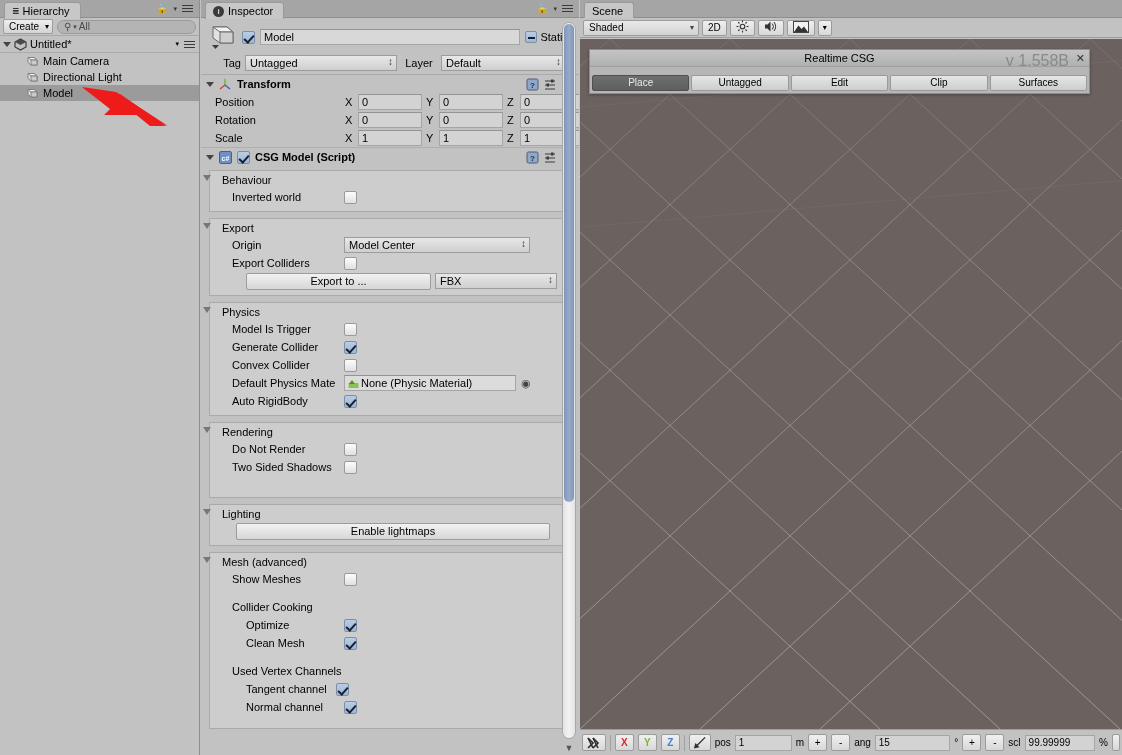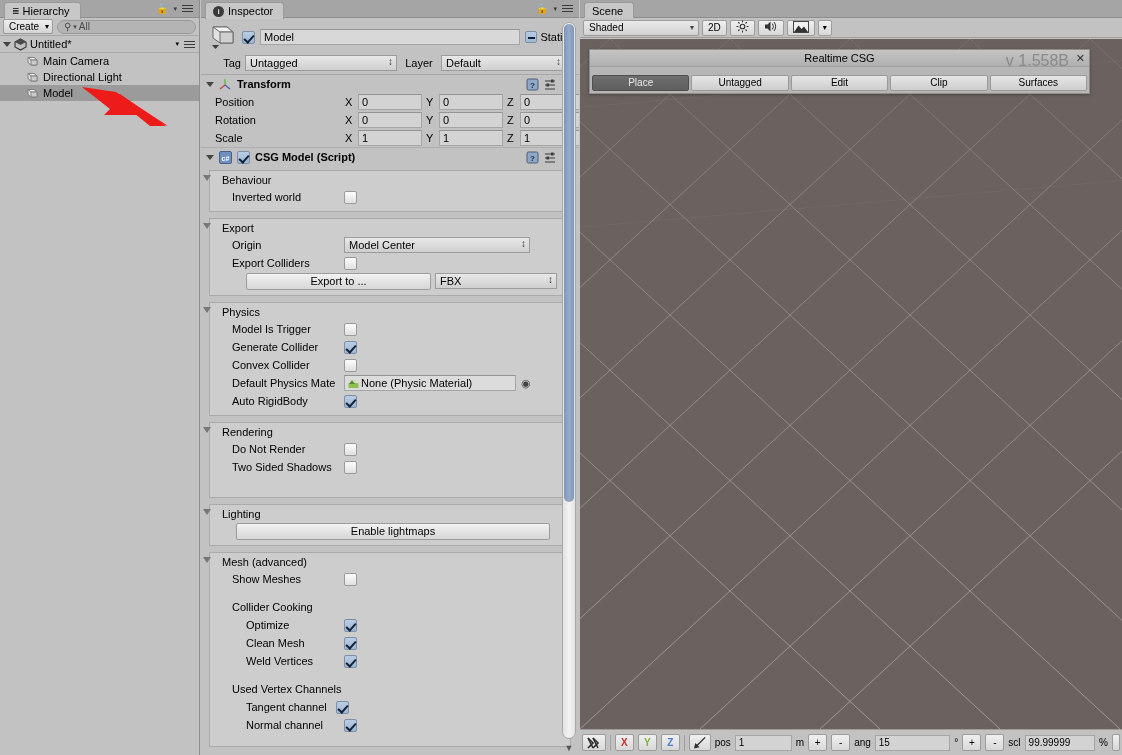--- a/index.html
+++ b/index.html
@@ -640,24 +640,20 @@
             <span class="checkbox"></span>
           </div>
           <div style="height:10px"></div>
           <div class="group-head">Collider Cooking</div>
           <div class="srow indent2">
             <span class="lbl">Optimize</span>
             <span class="checkbox on"></span>
           </div>
           <div class="srow indent2">
             <span class="lbl">Clean Mesh</span>
-            <span class="checkbox on"></span>
-          </div>
-          <div class="srow indent2">
-            <span class="lbl">Weld Vertices</span>
             <span class="checkbox on"></span>
           </div>
           <div style="height:10px"></div>
           <div class="group-head">Used Vertex Channels</div>
           <div class="srow indent2">
             <span class="lbl" style="width:90px;">Tangent channel</span>
             <span class="checkbox on"></span>
           </div>
           <div class="srow indent2">
             <span class="lbl">Normal channel</span>

